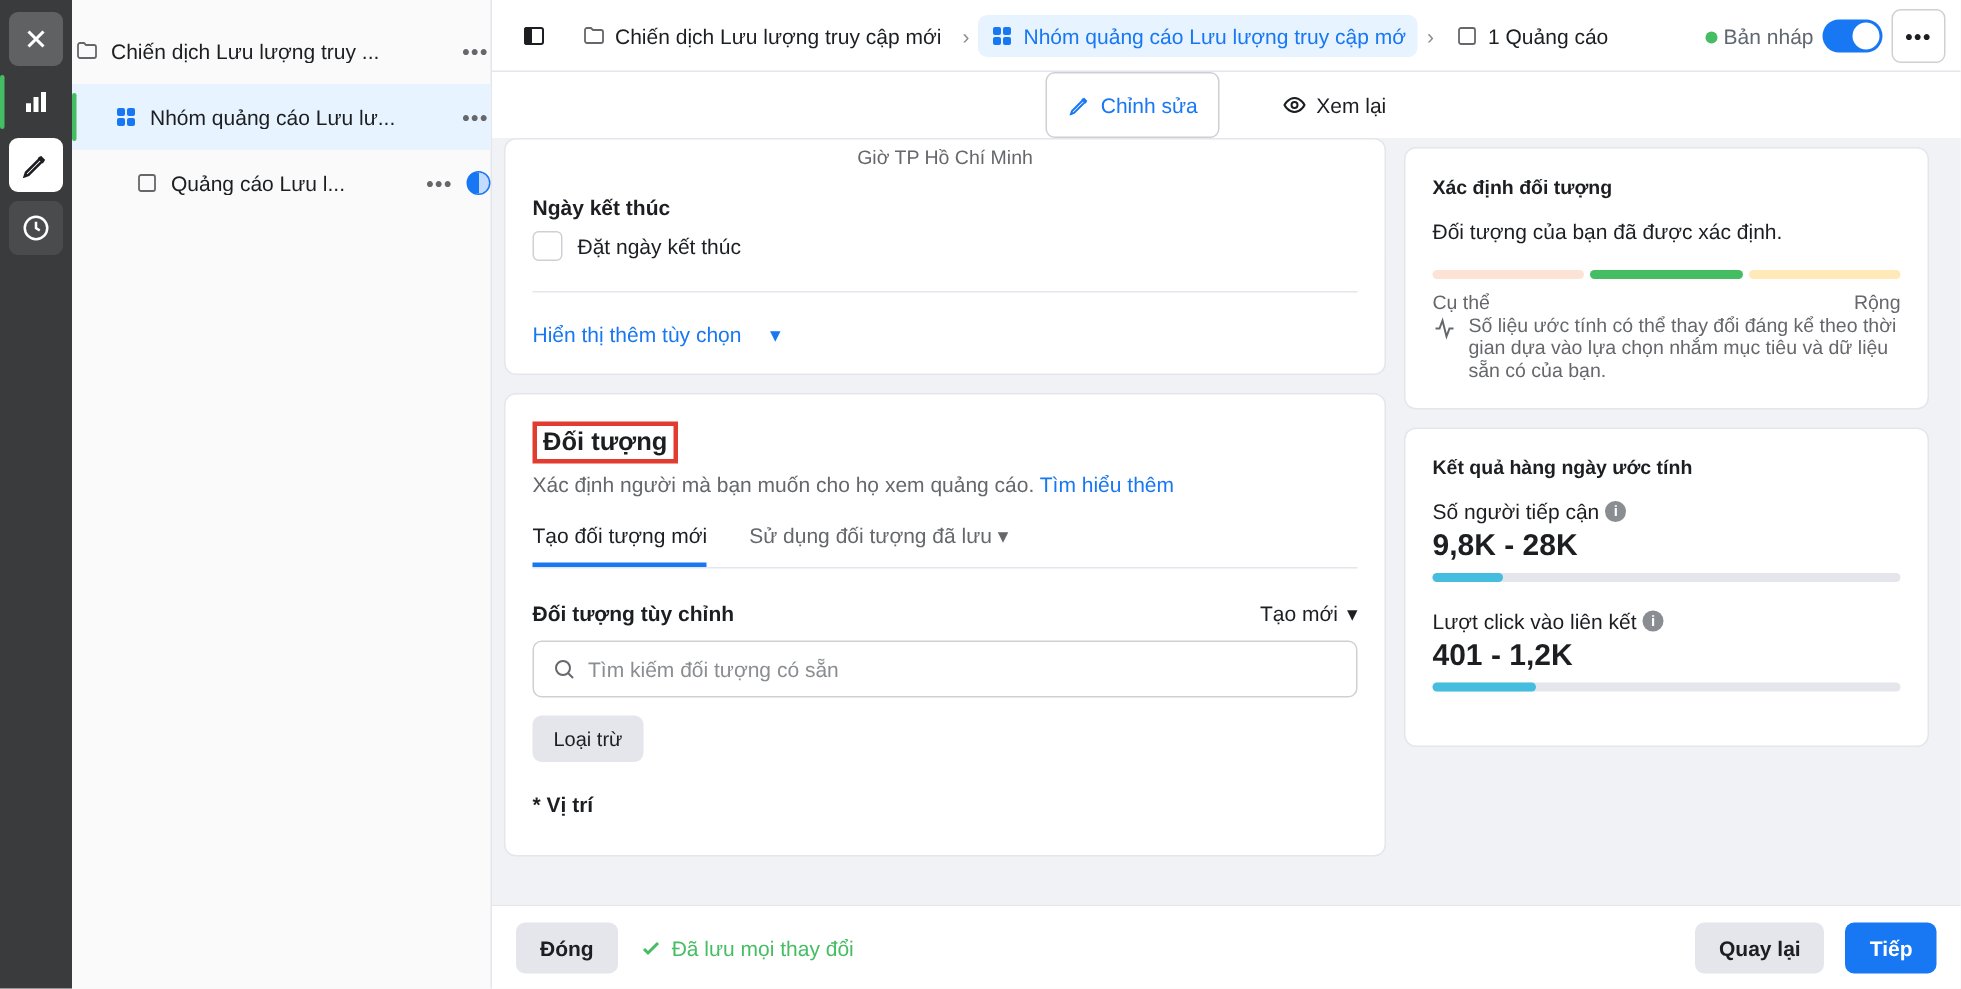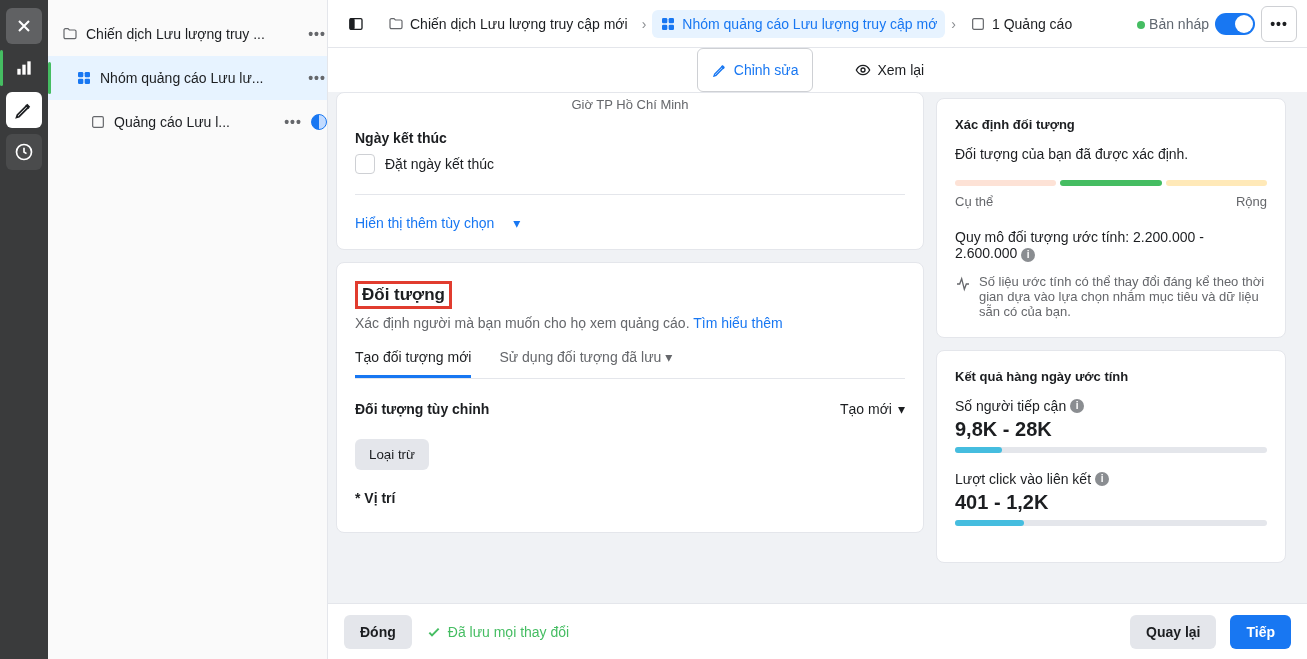--- a/index.html
+++ b/index.html
@@ -4,21 +4,21 @@
 <style>
 *{box-sizing:border-box;margin:0;padding:0;font-family:Helvetica,Arial,sans-serif}
 body{width:1307px;height:659px;background:#fff;position:relative;overflow:hidden;font-size:14px;color:#1c1e21}
 .leftrail{position:absolute;left:0;top:0;width:48px;height:100%;background:#3a3b3c;display:flex;flex-direction:column;align-items:center;padding-top:8px;gap:6px}
 .rail-btn{width:36px;height:36px;border-radius:6px;display:flex;align-items:center;justify-content:center;color:#fff;cursor:pointer}
 .rail-close{background:#606163}
 .rail-icon{background:#fff;color:#1c1e21}
 .rail-active-left{position:relative}
 .rail-active-left::before{content:"";position:absolute;left:-6px;top:0;width:3px;height:36px;background:#45bd62;border-radius:2px}
 .tree{position:absolute;left:48px;top:0;width:280px;height:100%;background:#fafafa;border-right:1px solid #e4e6eb;padding-top:12px}
-.tree-item{height:44px;display:flex;align-items:center;padding-left:14px;gap:8px;cursor:pointer;position:relative}
+.tree-item{height:44px;display:flex;align-items:center;padding-left:2px;gap:8px;cursor:pointer;position:relative}
 .tree-item.level2{padding-left:28px}
 .tree-item.level3{padding-left:42px}
 .tree-item.selected{background:#e7f3ff}
 .tree-item .lbl{flex:1;white-space:nowrap;overflow:hidden;text-overflow:ellipsis;color:#1c1e21;font-size:14px}
 .tree-item .dots{width:20px;text-align:center;color:#65676b;font-weight:bold;letter-spacing:1px}
 .tree-item.selected::before{content:"";position:absolute;left:0;top:6px;bottom:6px;width:3px;background:#45bd62;border-radius:2px}
 .half-circle{width:16px;height:16px;border-radius:50%;background:linear-gradient(90deg,#1877f2 50%,#c2dbff 50%);border:1px solid #1877f2}
 .topbar{position:absolute;left:328px;right:0;top:0;height:48px;border-bottom:1px solid #e4e6eb;display:flex;align-items:center;padding:0 10px;gap:6px;background:#fff}
 .crumb{display:flex;align-items:center;gap:6px;padding:6px 8px;border-radius:6px;cursor:pointer;white-space:nowrap;color:#1c1e21}
 .crumb.active{background:#e7f3ff;color:#1877f2}
@@ -49,21 +49,21 @@
 .field-label{font-weight:600;margin-bottom:10px;display:flex;justify-content:space-between;align-items:center}
 .createnew{color:#1c1e21;cursor:pointer;display:flex;align-items:center;gap:6px;font-weight:400}
 .searchbox{border:1px solid #ced0d4;border-radius:6px;padding:10px 12px;display:flex;align-items:center;gap:8px;color:#8a8d91}
 .exclude-btn{background:#e4e6eb;border:none;border-radius:6px;padding:8px 14px;margin-top:12px;cursor:pointer;color:#1c1e21}
 .rightcol{position:absolute;left:608px;top:6px;width:350px}
 .rightpanel{background:#fff;border:1px solid #e4e6eb;border-radius:8px;padding:18px;margin-bottom:12px}
 .rtitle{font-size:13px;font-weight:700;margin-bottom:14px}
 .rdesc{color:#1c1e21;margin-bottom:18px}
 .meter{height:6px;border-radius:3px;display:flex;gap:4px;margin-bottom:8px}
 .meter span{flex:1;border-radius:3px}
-.meter-labels{display:flex;justify-content:space-between;color:#65676b;font-size:13px;margin-bottom:20px}
+.meter-labels{display:flex;justify-content:space-between;color:#65676b;font-size:13px;}
 .est{color:#1c1e21;font-size:14px;margin-bottom:12px}
 .note{color:#65676b;font-size:13px;display:flex;gap:8px}
 .metric-label{color:#1c1e21;margin-bottom:4px;display:flex;align-items:center;gap:4px}
 .metric-value{font-size:20px;font-weight:700;margin-bottom:6px}
 .bar{height:6px;background:#e4e6eb;border-radius:3px;position:relative;margin-bottom:18px}
 .bar-fill{position:absolute;left:0;top:0;bottom:0;border-radius:3px}
 .bottombar{position:absolute;left:328px;right:0;bottom:0;height:56px;background:#fff;border-top:1px solid #e4e6eb;display:flex;align-items:center;padding:0 16px;gap:14px}
 .btn{padding:9px 16px;border-radius:6px;border:none;cursor:pointer;font-weight:600;font-size:14px}
 .btn-grey{background:#e4e6eb;color:#1c1e21}
 .btn-primary{background:#1877f2;color:#fff}
@@ -216,44 +216,46 @@
           <span> ▾</span>
         </div>
       </div>
       <div class="field-label">
         <span>Đối tượng tùy chỉnh</span>
         <span class="createnew">
           <span>Tạo mới</span>
           <span>▾</span>
         </span>
       </div>
+      <div class="searchbox">
+        <svg class="ico" viewBox="0 0 24 24" fill="none" stroke="#65676b" stroke-width="2">
+            <circle cx="11" cy="11" r="7"></circle>
+            <path d="M21 21l-5-5"></path>
+          </svg>
+        <span>Tìm kiếm đối tượng có sẵn</span>
+      </div>
       <button class="exclude-btn">Loại trừ</button>
       <div style="height:20px"></div>
       <div class="label">* Vị trí</div>
     </div>
   </div>
 
   <div class="rightcol">
     <div class="rightpanel">
       <div class="rtitle">Xác định đối tượng</div>
       <div class="rdesc">Đối tượng của bạn đã được xác định.</div>
       <div class="meter">
         <span style="background:#fde2d6"></span>
         <span style="background:#45bd62"></span>
         <span style="background:#ffe9b8"></span>
       </div>
       <div class="meter-labels">
         <span>Cụ thể</span>
         <span>Rộng</span>
       </div>
-      <div class="est">
-        <span>Quy mô đối tượng ước tính:</span>
-        <span>2.200.000 - 2.600.000</span>
-        <span class="info-icon">i</span>
-      </div>
       <div class="note">
         <svg class="ico" style="flex-shrink:0;margin-top:2px" viewBox="0 0 24 24" fill="none" stroke="#65676b" stroke-width="2">
             <path d="M3 12h4l3-8 4 16 3-8h4"></path>
           </svg>
         <span>Số liệu ước tính có thể thay đổi đáng kể theo thời gian dựa vào lựa chọn nhắm mục tiêu và dữ liệu sẵn có của bạn.</span>
       </div>
     </div>
 
     <div class="rightpanel">
       <div class="rtitle">Kết quả hàng ngày ước tính</div>

